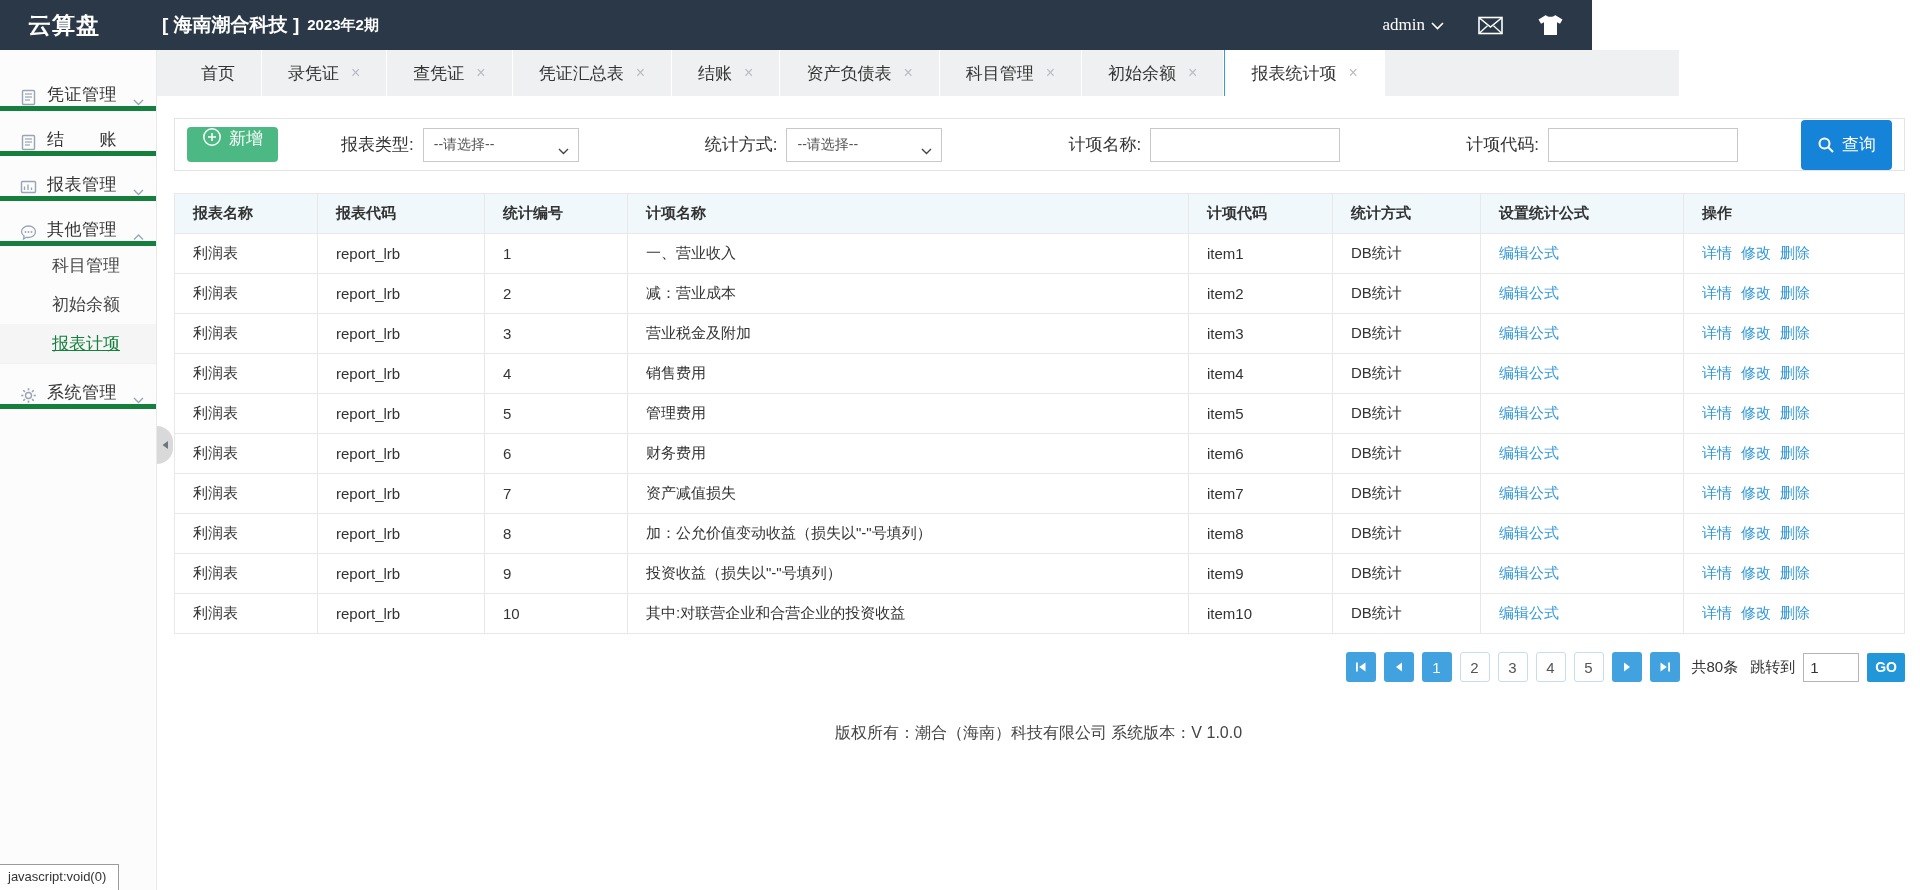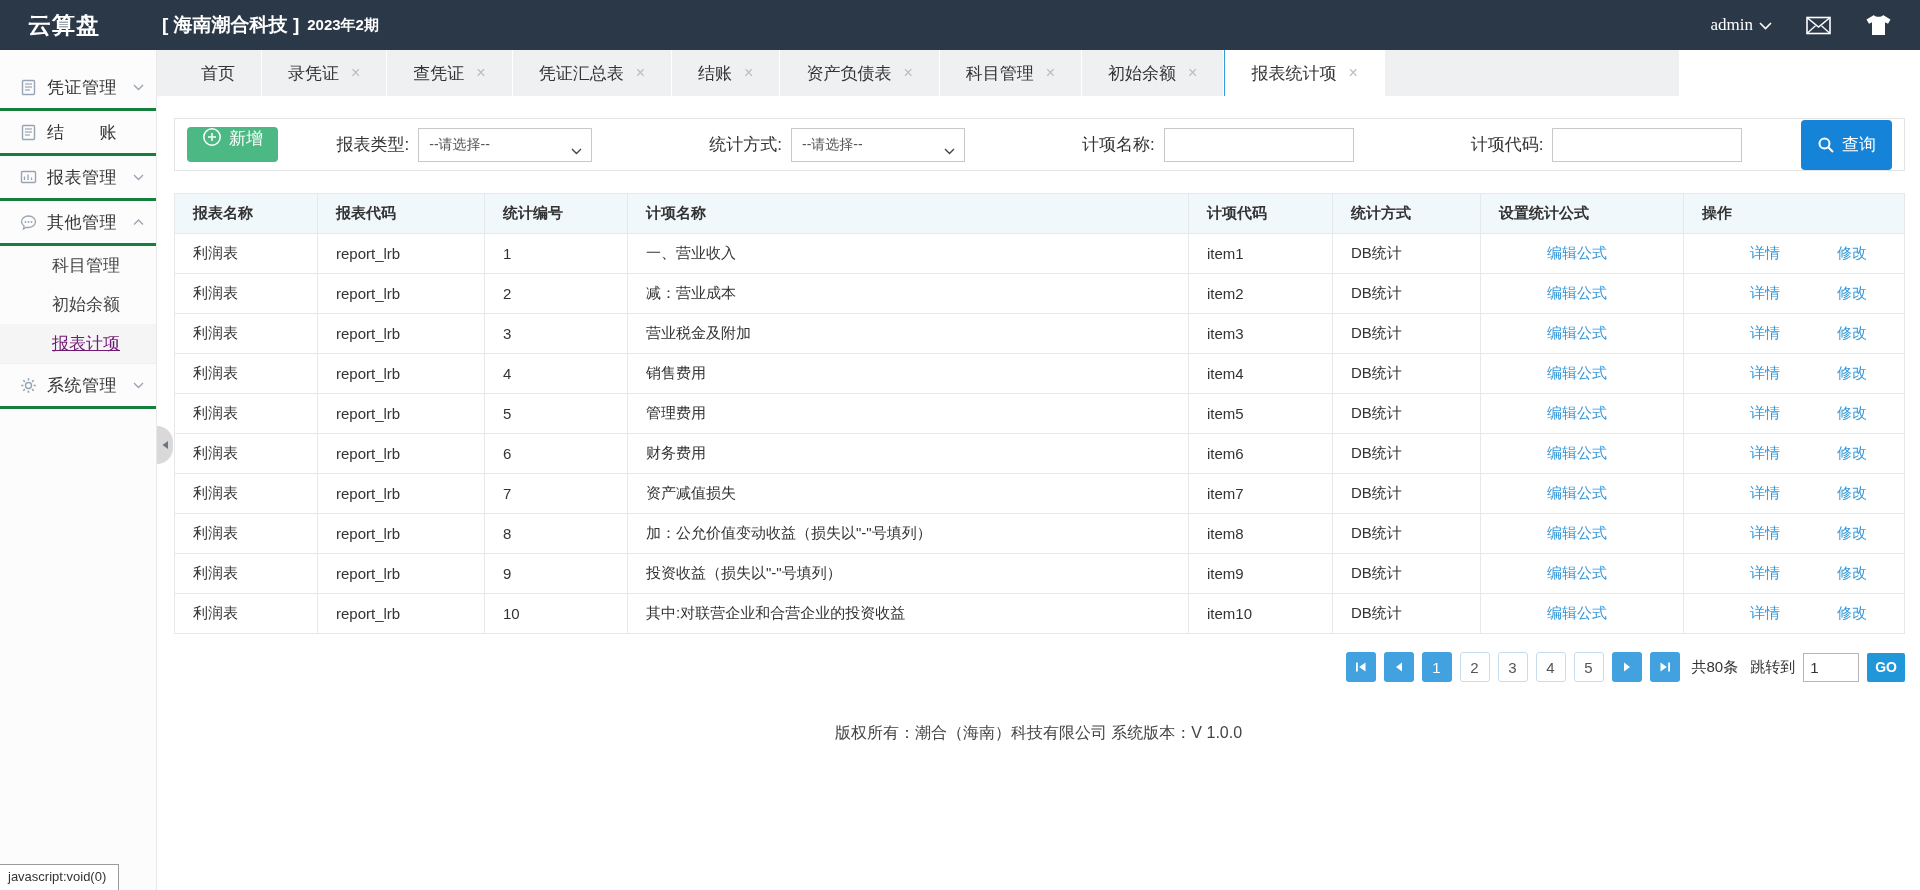--- a/index.html
+++ b/index.html
@@ -1,42 +1,42 @@
 <!DOCTYPE html>
 <html><head>
 <meta charset="utf-8">
 <style>
   * { box-sizing: border-box; margin: 0; padding: 0; }
   html,body { width:1920px; height:890px; overflow:hidden; background:#fff;
     font-family:"Liberation Sans","DejaVu Sans",sans-serif; }
   body { position:relative; }
 
   
-  .topbar { position:absolute; left:0; top:0; width:1920px; height:50px; background:#2b3848;
+  .topbar { position:absolute; left:0; top:0; width:1592px; height:50px; background:#2b3848;
     display:flex; align-items:center; padding:0 28px; color:#fff; }
   .logo { font-size:23px; font-weight:bold; letter-spacing:1px; }
   .company { margin-left:62px; font-size:19px; font-weight:bold; }
   .period { margin-left:8px; font-size:15px; font-weight:bold; }
   .topbar-right { margin-left:auto; display:flex; align-items:center; gap:34px;font-family:Liberation Serif, serif; }
   .user-menu { display:flex; align-items:center; gap:6px; font-size:17px; cursor:pointer; }
   .top-iconbtn { display:flex; align-items:center; cursor:pointer; }
 
   
   .sidebar { position:absolute; left:0; top:50px; width:157px; height:840px; background:#fcfcfc;
     border-right:1px solid #e9e9e9; }
   .side-menu { padding-top:16px; }
-  .side-item { height:45px; display:flex; align-items:center; padding:0 10px 0 20px;
-    border-bottom:3px solid #15803d; cursor:pointer; color:#333; font-size:17px; }
+  .side-item { height:45px; display:flex; align-items:flex-end; padding:0 10px 0 20px;
+    border-bottom:5px solid #15803d; cursor:pointer; color:#333; font-size:17px; }
   .side-icon { display:flex; width:20px; margin-right:7px; }
   .side-label { flex:1; letter-spacing:0.5px; white-space:nowrap; }
   .side-chev { display:flex; margin-right:2px; }
   .side-sub { border-bottom:1px solid #f0f0f0; }
   .side-subitem { height:39px; line-height:39px; padding-left:52px; font-size:17px; color:#444;
     cursor:pointer; }
-  .side-subitem.active { background:#f5f5f5; color:#701a75; text-decoration:underline; }
+  .side-subitem.active { background:#f5f5f5; color:#15803d; text-decoration:underline; }
 
   .collapse-handle { position:absolute; left:157px; top:426px; width:16px; height:38px;
     background:#d9d9d9; border-radius:0 19px 19px 0; display:flex; align-items:center;
     justify-content:center; cursor:pointer; z-index:6; }
 
   .statusbox { position:absolute; left:0; bottom:0; height:26px; background:#fff;
     border:1px solid #9b9b9b; border-left:none; border-bottom:none; padding:4px 12px 0 8px;
     font-size:13px; color:#333; z-index:7; }
 
   
@@ -50,37 +50,37 @@
   
   .content { position:absolute; left:157px; top:96px; width:1763px; height:794px; background:#fff; }
 
   .toolbar { position:absolute; left:17px; right:15px; top:22px; height:53px;
     border:1px solid #e4e4e4; background:#fff; display:flex; align-items:center; padding:0 12px; }
   .add-btn { display:flex; gap:7px; height:35px; padding:0 15px;
     background:#4cb984; color:#fff; font-size:17px; border:none; border-radius:4px; cursor:pointer; }
   .filters { flex:1; display:flex; justify-content:space-around; align-items:center; }
   .fgroup { display:flex; align-items:center; gap:9px; }
   .flabel { font-size:17px; color:#333; }
-  .fselect { position:relative; width:174px; height:34px; border:1px solid #c8c8c8; background:#fff;
+  .fselect { position:relative; width:156px; height:34px; border:1px solid #c8c8c8; background:#fff;
     display:flex; align-items:center; padding:0 24px 0 10px; font-size:14px; color:#555;
     cursor:pointer; }
   .fselect .chev { position:absolute; right:9px; top:13px; }
   .finput { width:190px; height:34px; border:1px solid #c8c8c8; background:#fff; font-size:15px;
     padding:0 8px; outline:none; color:#333; }
   .query-btn { display:flex; align-items:center; gap:7px; height:50px; padding:0 16px;
     background:#1583d7; color:#fff; font-size:17px; border:none; border-radius:4px; cursor:pointer; }
 
   
   .tablebox { position:absolute; left:17px; right:15px; top:97px; }
   table { width:100%; border-collapse:collapse; table-layout:fixed; border:1px solid #dcdcdc; }
   th, td { border:1px solid #e8e8e8; height:40px; padding:0 0 0 18px; text-align:left;
     font-size:15px; white-space:nowrap; overflow:hidden; }
   th { background:#f0f8fc; color:#333; font-weight:bold; }
   td { color:#333; background:#fff; }
-  .tlink { color:#3598db; cursor:pointer; text-decoration:none;margin-left:48px; }
+  .tlink { color:#3598db; cursor:pointer; text-decoration:none; }
   td.actions .tlink { margin-right:9px; }
 
   
   .pagination { position:absolute; right:15px; top:556px; display:flex; align-items:center; gap:8px; }
   .pg-btn { width:30px; height:30px; display:flex; align-items:center; justify-content:center;
     font-size:15px; cursor:pointer; border-radius:3px; }
   .pg-arrow { background:#42a2e0; }
   .pg-num { background:#fff; border:1px solid #c7ddee; color:#555; }
   .pg-num.current { background:#42a2e0; border:none; color:#fff; }
   .pg-pages { display:flex; gap:8px; }

